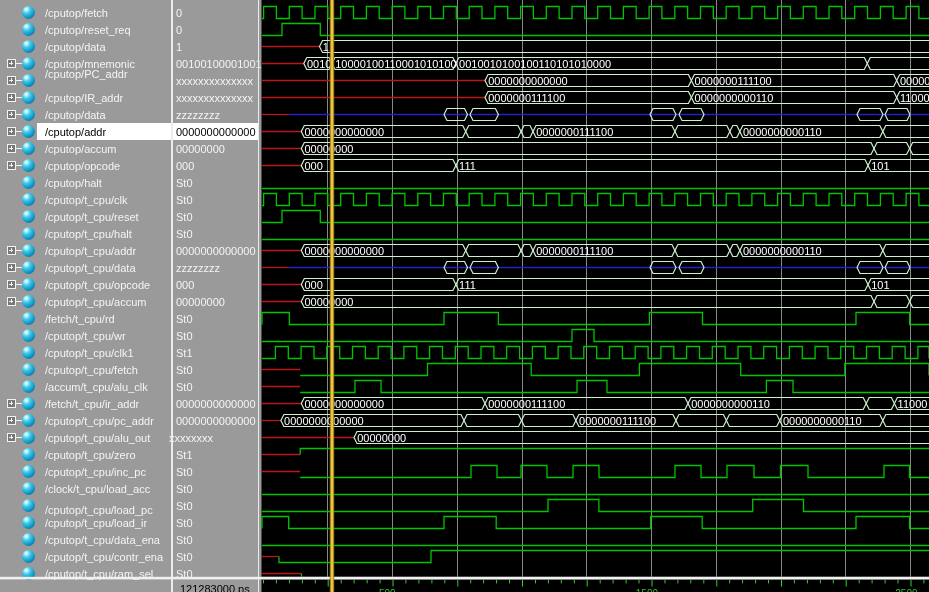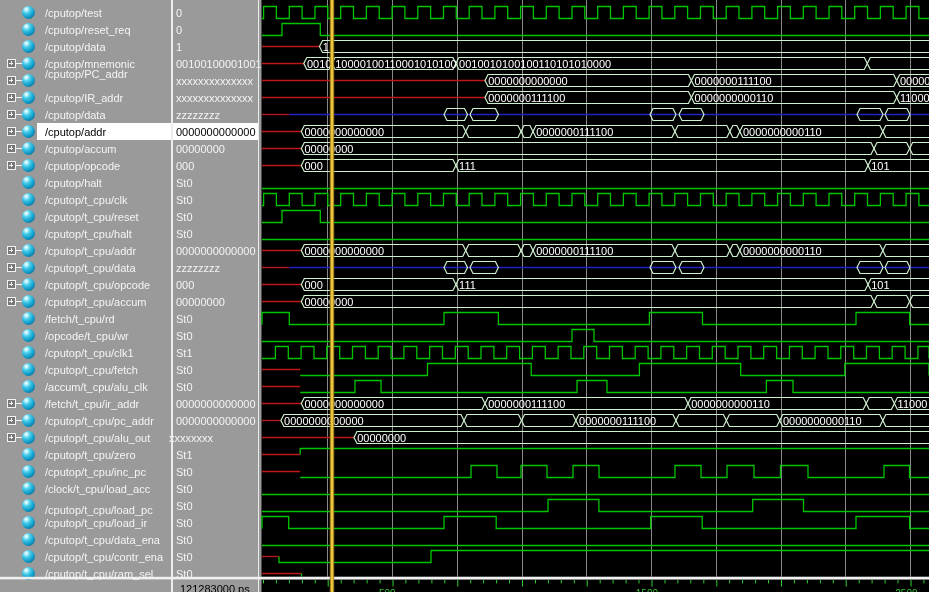--- a/index.html
+++ b/index.html
@@ -10,21 +10,21 @@
 .pv{position:absolute;width:1.4px;height:4.6px;background:#f2f2f2}
 .ball{position:absolute;width:13px;height:13px;border-radius:50%;
  background:radial-gradient(circle at 33% 26%, #ffffff 0%, #c6f6ff 9%, #46ccea 30%, #14a0cc 58%, #0b74a2 82%, #095a84 100%)}
 .wt{font-size:11px;fill:#fff;font-family:"Liberation Sans",sans-serif}
 .rl{font-size:10px;fill:#2ec42e;font-family:"Liberation Sans",sans-serif}
 svg text{white-space:pre}
 </style></head><body>
 <div id="stage">
 <div style="position:absolute;left:0;top:0;width:261.5px;height:592px;background:#9a9a9a"></div>
 <div class="ball" style="left:22px;top:6.0px"></div>
-    <div class="nm" style="left:45px;top:4.5px;color:#f4f4f4">/cputop/test</div>
+    <div class="nm" style="left:45px;top:4.5px;color:#f4f4f4">/cputop/fetch</div>
     <div class="vl" style="left:176px;top:4.5px;color:#f4f4f4">0</div>
     <div class="ball" style="left:22px;top:23.0px"></div>
     <div class="nm" style="left:45px;top:21.5px;color:#f4f4f4">/cputop/reset_req</div>
     <div class="vl" style="left:176px;top:21.5px;color:#f4f4f4">0</div>
     <div class="ball" style="left:22px;top:40.0px"></div>
     <div class="nm" style="left:45px;top:38.5px;color:#f4f4f4">/cputop/data</div>
     <div class="vl" style="left:176px;top:38.5px;color:#f4f4f4">1</div>
     <div class="pb" style="left:7px;top:59.0px"></div>
     <div style="position:absolute;left:15px;top:62.7px;width:8px;height:1.6px;background:#f2f2f2"></div>
     <div class="ph" style="left:8.5px;top:62.8px"></div>
@@ -113,21 +113,21 @@
     <div style="position:absolute;left:15px;top:300.7px;width:8px;height:1.6px;background:#f2f2f2"></div>
     <div class="ph" style="left:8.5px;top:300.8px"></div>
     <div class="pv" style="left:10.7px;top:298.6px"></div>
     <div class="ball" style="left:22px;top:295.0px"></div>
     <div class="nm" style="left:45px;top:293.5px;color:#f4f4f4">/cputop/t_cpu/accum</div>
     <div class="vl" style="left:176px;top:293.5px;color:#f4f4f4">00000000</div>
     <div class="ball" style="left:22px;top:312.0px"></div>
     <div class="nm" style="left:45px;top:310.5px;color:#f4f4f4">/fetch/t_cpu/rd</div>
     <div class="vl" style="left:176px;top:310.5px;color:#f4f4f4">St0</div>
     <div class="ball" style="left:22px;top:329.0px"></div>
-    <div class="nm" style="left:45px;top:327.5px;color:#f4f4f4">/opcode/t_cpu/wr</div>
+    <div class="nm" style="left:45px;top:327.5px;color:#f4f4f4">/cputop/t_cpu/wr</div>
     <div class="vl" style="left:176px;top:327.5px;color:#f4f4f4">St0</div>
     <div class="ball" style="left:22px;top:346.0px"></div>
     <div class="nm" style="left:45px;top:344.5px;color:#f4f4f4">/cputop/t_cpu/clk1</div>
     <div class="vl" style="left:176px;top:344.5px;color:#f4f4f4">St1</div>
     <div class="ball" style="left:22px;top:363.0px"></div>
     <div class="nm" style="left:45px;top:361.5px;color:#f4f4f4">/cputop/t_cpu/fetch</div>
     <div class="vl" style="left:176px;top:361.5px;color:#f4f4f4">St0</div>
     <div class="ball" style="left:22px;top:380.0px"></div>
     <div class="nm" style="left:45px;top:378.5px;color:#f4f4f4">/accum/t_cpu/alu_clk</div>
     <div class="vl" style="left:176px;top:378.5px;color:#f4f4f4">St0</div>

